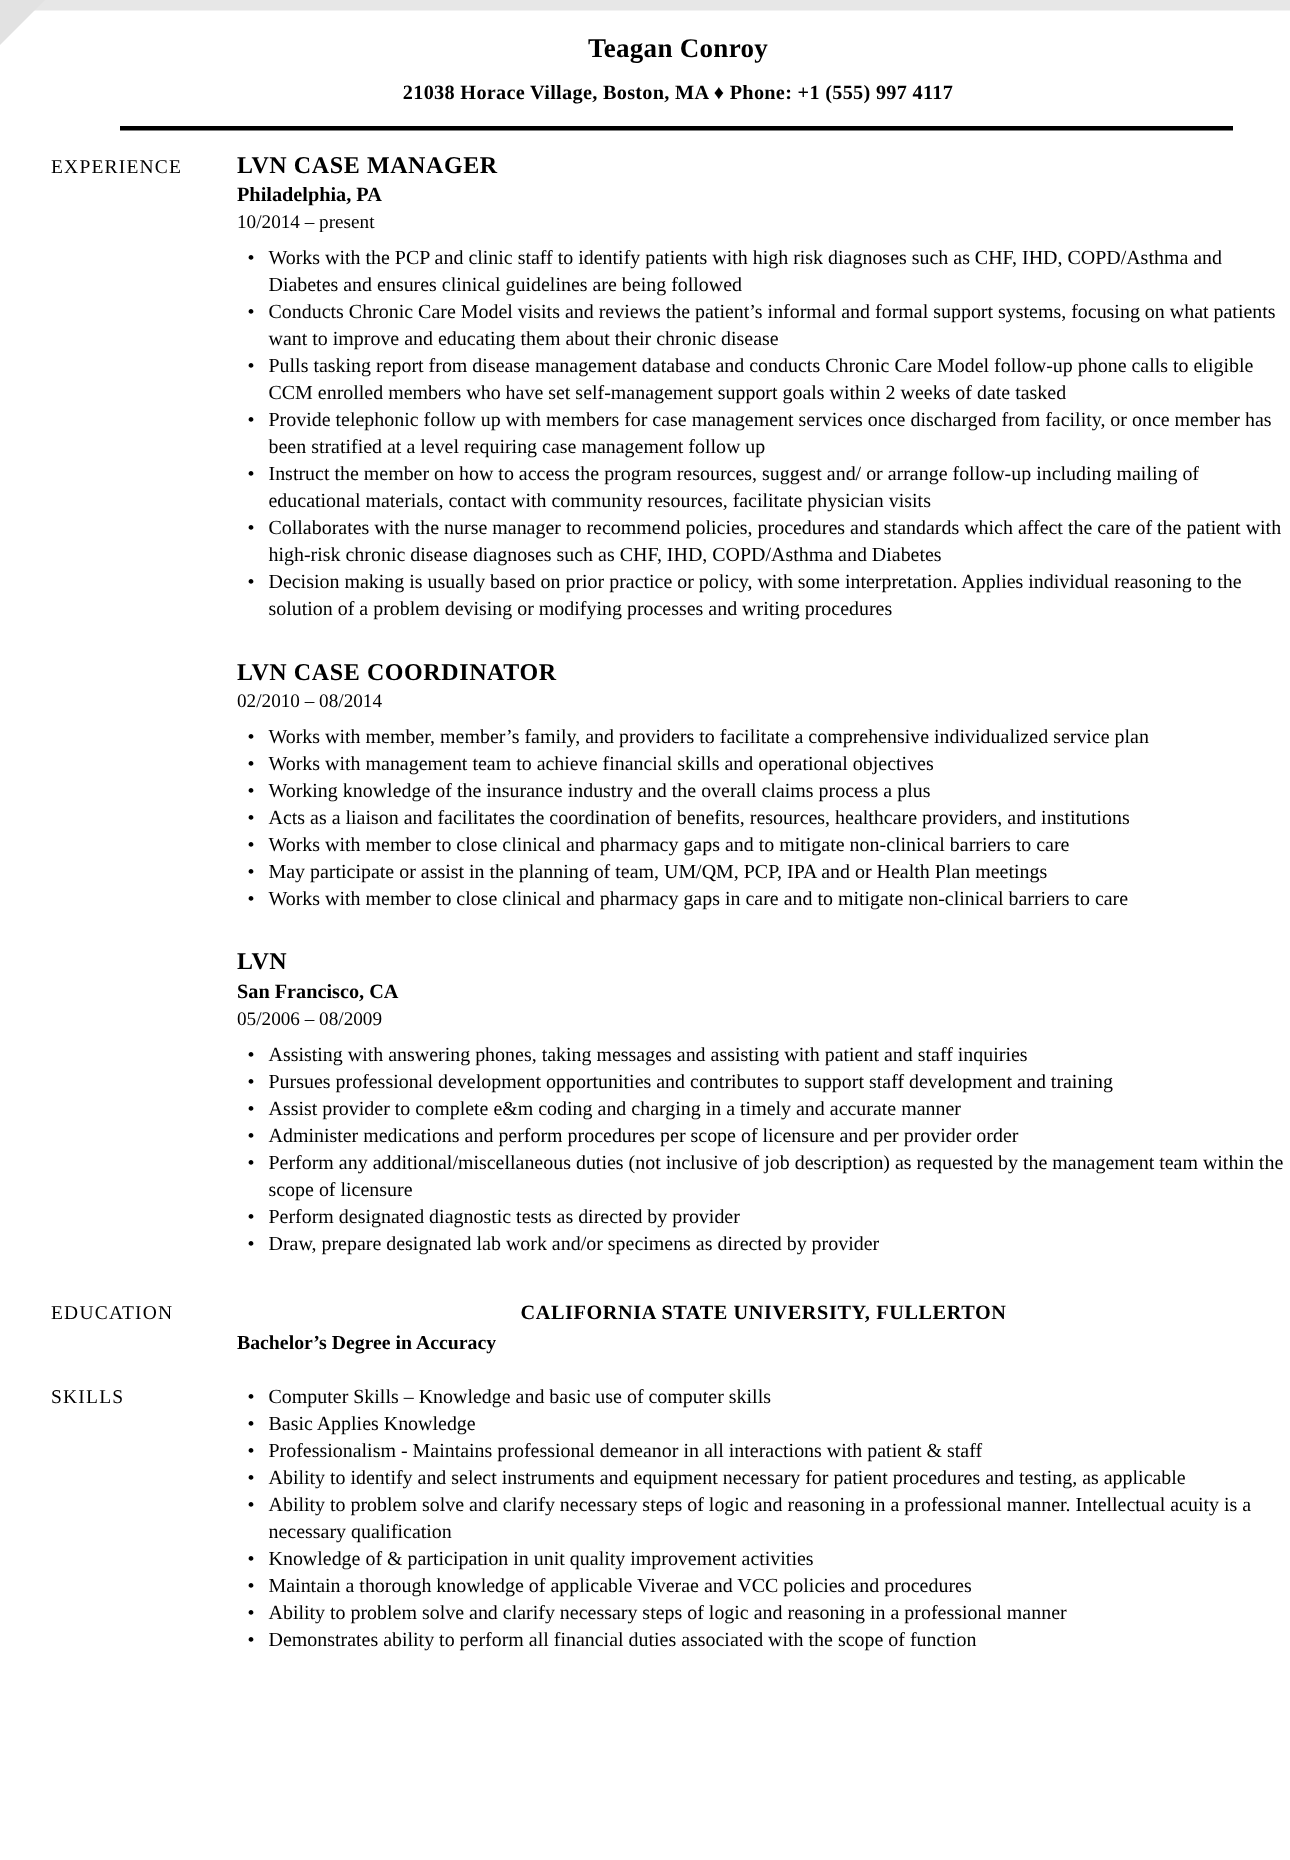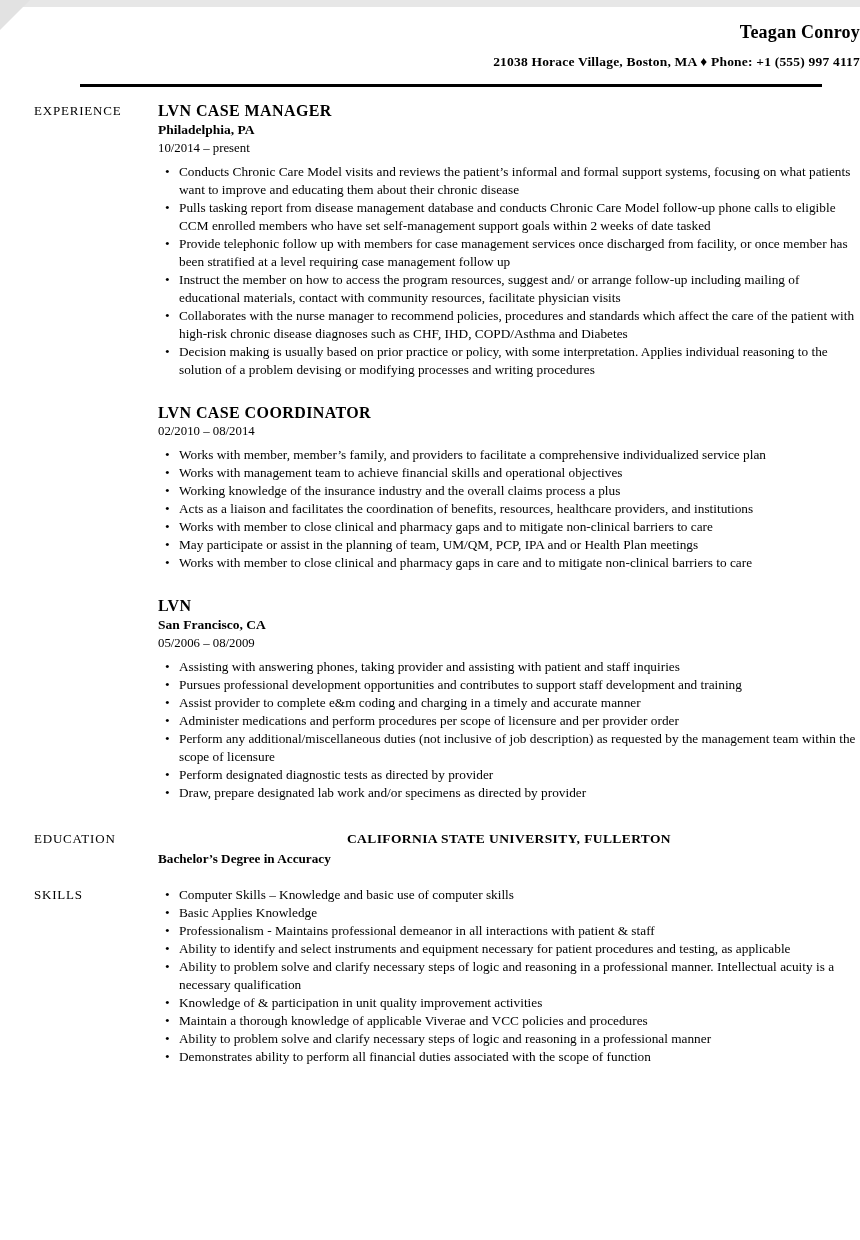--- a/index.html
+++ b/index.html
@@ -17,21 +17,21 @@
   .scan-strip {
     position: absolute; top: 0; left: 0; right: 0;
     height: 7px; background: #e7e7e7;
   }
   .scan-corner {
     position: absolute; top: 0; left: 0;
     width: 0; height: 0;
     border-top: 30px solid #e2e2e2;
     border-right: 30px solid transparent;
   }
-  .header { text-align: right; padding-top: 22px; padding-left: 44px; }
+  .header { text-align: center; padding-top: 22px; padding-left: 44px; }
   .name { font-size: 18px; font-weight: bold; margin: 0; letter-spacing: 0.2px; }
   .contact { font-size: 13.5px; font-weight: bold; margin-top: 11px; letter-spacing: 0.2px; }
   .rule { height: 3px; background: #000000; margin: 14px 38px 0 36px; }
 
   .section { display: flex; padding-left: 34px; }
   .section-experience { margin-top: 15px; }
   .section-education { margin-top: 28px; }
   .section-skills { margin-top: 18px; }
 
   .label-col {
@@ -81,20 +81,21 @@
 
   <div class="section section-experience">
     <div class="label-col">EXPERIENCE</div>
     <div class="content-col">
 
       <div class="job">
         <div class="job-title">LVN CASE MANAGER</div>
         <div class="job-location">Philadelphia, PA</div>
         <div class="job-dates">10/2014 – present</div>
         <ul class="bullets">
+          <li>Works with the PCP and clinic staff to identify patients with high risk diagnoses such as CHF, IHD, COPD/Asthma and Diabetes and ensures clinical guidelines are being followed</li>
           <li>Conducts Chronic Care Model visits and reviews the patient’s informal and formal support systems, focusing on what patients want to improve and educating them about their chronic disease</li>
           <li>Pulls tasking report from disease management database and conducts Chronic Care Model follow-up phone calls to eligible CCM enrolled members who have set self-management support goals within 2 weeks of date tasked</li>
           <li>Provide telephonic follow up with members for case management services once discharged from facility, or once member has been stratified at a level requiring case management follow up</li>
           <li>Instruct the member on how to access the program resources, suggest and/ or arrange follow-up including mailing of educational materials, contact with community resources, facilitate physician visits</li>
           <li>Collaborates with the nurse manager to recommend policies, procedures and standards which affect the care of the patient with high-risk chronic disease diagnoses such as CHF, IHD, COPD/Asthma and Diabetes</li>
           <li>Decision making is usually based on prior practice or policy, with some interpretation. Applies individual reasoning to the solution of a problem devising or modifying processes and writing procedures</li>
         </ul>
       </div>
 
       <div class="job">
@@ -109,21 +110,21 @@
           <li>May participate or assist in the planning of team, UM/QM, PCP, IPA and or Health Plan meetings</li>
           <li>Works with member to close clinical and pharmacy gaps in care and to mitigate non-clinical barriers to care</li>
         </ul>
       </div>
 
       <div class="job">
         <div class="job-title">LVN</div>
         <div class="job-location">San Francisco, CA</div>
         <div class="job-dates">05/2006 – 08/2009</div>
         <ul class="bullets">
-          <li>Assisting with answering phones, taking provider and assisting with patient and staff inquiries</li>
+          <li>Assisting with answering phones, taking messages and assisting with patient and staff inquiries</li>
           <li>Pursues professional development opportunities and contributes to support staff development and training</li>
           <li>Assist provider to complete e&amp;m coding and charging in a timely and accurate manner</li>
           <li>Administer medications and perform procedures per scope of licensure and per provider order</li>
           <li>Perform any additional/miscellaneous duties (not inclusive of job description) as requested by the management team within the scope of licensure</li>
           <li>Perform designated diagnostic tests as directed by provider</li>
           <li>Draw, prepare designated lab work and/or specimens as directed by provider</li>
         </ul>
       </div>
 
     </div>

